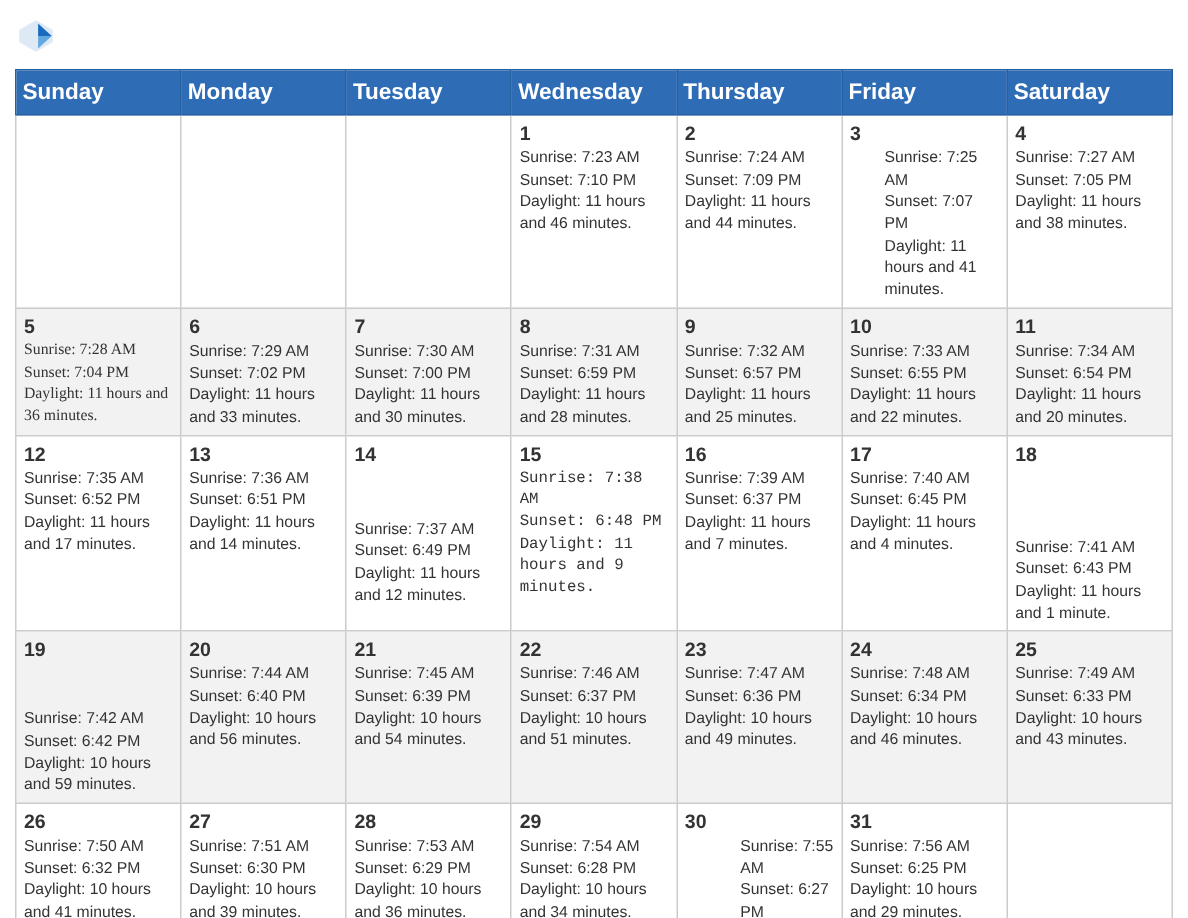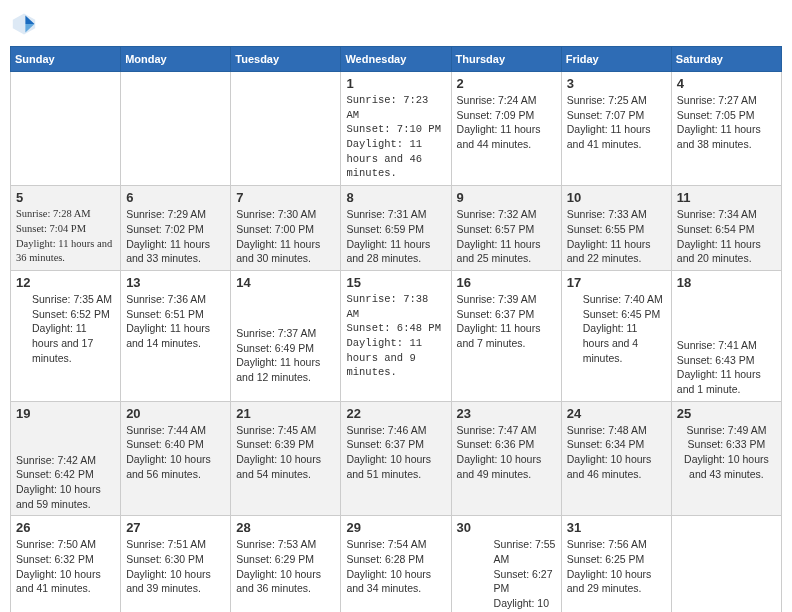--- a/index.html
+++ b/index.html
@@ -45,21 +45,21 @@
       color: #555;
     }
     .calendar {
       width: 100%;
       border-collapse: collapse;
       border: 1px solid #ccc;
     }
     .calendar th {
       background: #2e6cb5;
       color: #fff;
-      font-size: 11px;
+      font-size: 15px;
       font-weight: bold;
       padding: 6px 4px;
       text-align: left;
       border: 1px solid #2560a0;
     }
     .calendar td {
       border: 1px solid #ccc;
       vertical-align: top;
       padding: 4px 5px;
       width: 110px;
@@ -122,33 +122,33 @@
         <th>Saturday</th>
       </tr>
   </thead>
   <tbody id="calendar-body">
   <tr>
         <td class="empty-cell"></td>
         <td class="empty-cell"></td>
         <td class="empty-cell"></td>
         <td>
           <div class="day-number">1</div>
-          <div class="day-info" style="white-space: pre-line; font-family: Liberation Mono, monospace;">Sunrise: 7:23 AM
+          <div class="day-info" style="white-space: pre-line;">Sunrise: 7:23 AM
 Sunset: 7:10 PM
 Daylight: 11 hours and 46 minutes.</div>
         </td>
         <td>
           <div class="day-number">2</div>
           <div class="day-info" style="white-space: pre-line;">Sunrise: 7:24 AM
 Sunset: 7:09 PM
 Daylight: 11 hours and 44 minutes.</div>
         </td>
         <td>
           <div class="day-number">3</div>
-          <div class="day-info" style="white-space: pre-line;">Sunrise: 7:25 AM
+          <div class="day-info" style="white-space: pre-line; margin-left: 23px;">Sunrise: 7:25 AM
 Sunset: 7:07 PM
 Daylight: 11 hours and 41 minutes.</div>
         </td>
         <td>
           <div class="day-number">4</div>
           <div class="day-info" style="white-space: pre-line;">Sunrise: 7:27 AM
 Sunset: 7:05 PM
 Daylight: 11 hours and 38 minutes.</div>
         </td>
       </tr>
@@ -192,21 +192,21 @@
         <td>
           <div class="day-number">11</div>
           <div class="day-info" style="white-space: pre-line;">Sunrise: 7:34 AM
 Sunset: 6:54 PM
 Daylight: 11 hours and 20 minutes.</div>
         </td>
       </tr>
       <tr>
         <td>
           <div class="day-number">12</div>
-          <div class="day-info" style="white-space: pre-line; margin-left: 16px;">Sunrise: 7:35 AM
+          <div class="day-info" style="white-space: pre-line;">Sunrise: 7:35 AM
 Sunset: 6:52 PM
 Daylight: 11 hours and 17 minutes.</div>
         </td>
         <td>
           <div class="day-number">13</div>
           <div class="day-info" style="white-space: pre-line;">Sunrise: 7:36 AM
 Sunset: 6:51 PM
 Daylight: 11 hours and 14 minutes.</div>
         </td>
         <td>
@@ -222,21 +222,21 @@
 Daylight: 11 hours and 9 minutes.</div>
         </td>
         <td>
           <div class="day-number">16</div>
           <div class="day-info" style="white-space: pre-line;">Sunrise: 7:39 AM
 Sunset: 6:37 PM
 Daylight: 11 hours and 7 minutes.</div>
         </td>
         <td>
           <div class="day-number">17</div>
-          <div class="day-info" style="white-space: pre-line; margin-left: 16px;">Sunrise: 7:40 AM
+          <div class="day-info" style="white-space: pre-line;">Sunrise: 7:40 AM
 Sunset: 6:45 PM
 Daylight: 11 hours and 4 minutes.</div>
         </td>
         <td>
           <div class="day-number">18</div>
           <div class="day-info" style="white-space: pre-line; margin-top: 48px;">Sunrise: 7:41 AM
 Sunset: 6:43 PM
 Daylight: 11 hours and 1 minute.</div>
         </td>
       </tr>
@@ -272,21 +272,21 @@
 Daylight: 10 hours and 49 minutes.</div>
         </td>
         <td>
           <div class="day-number">24</div>
           <div class="day-info" style="white-space: pre-line;">Sunrise: 7:48 AM
 Sunset: 6:34 PM
 Daylight: 10 hours and 46 minutes.</div>
         </td>
         <td>
           <div class="day-number">25</div>
-          <div class="day-info" style="white-space: pre-line; text-align: center;">Sunrise: 7:49 AM
+          <div class="day-info" style="white-space: pre-line;">Sunrise: 7:49 AM
 Sunset: 6:33 PM
 Daylight: 10 hours and 43 minutes.</div>
         </td>
       </tr>
       <tr>
         <td>
           <div class="day-number">26</div>
           <div class="day-info" style="white-space: pre-line;">Sunrise: 7:50 AM
 Sunset: 6:32 PM
 Daylight: 10 hours and 41 minutes.</div>

